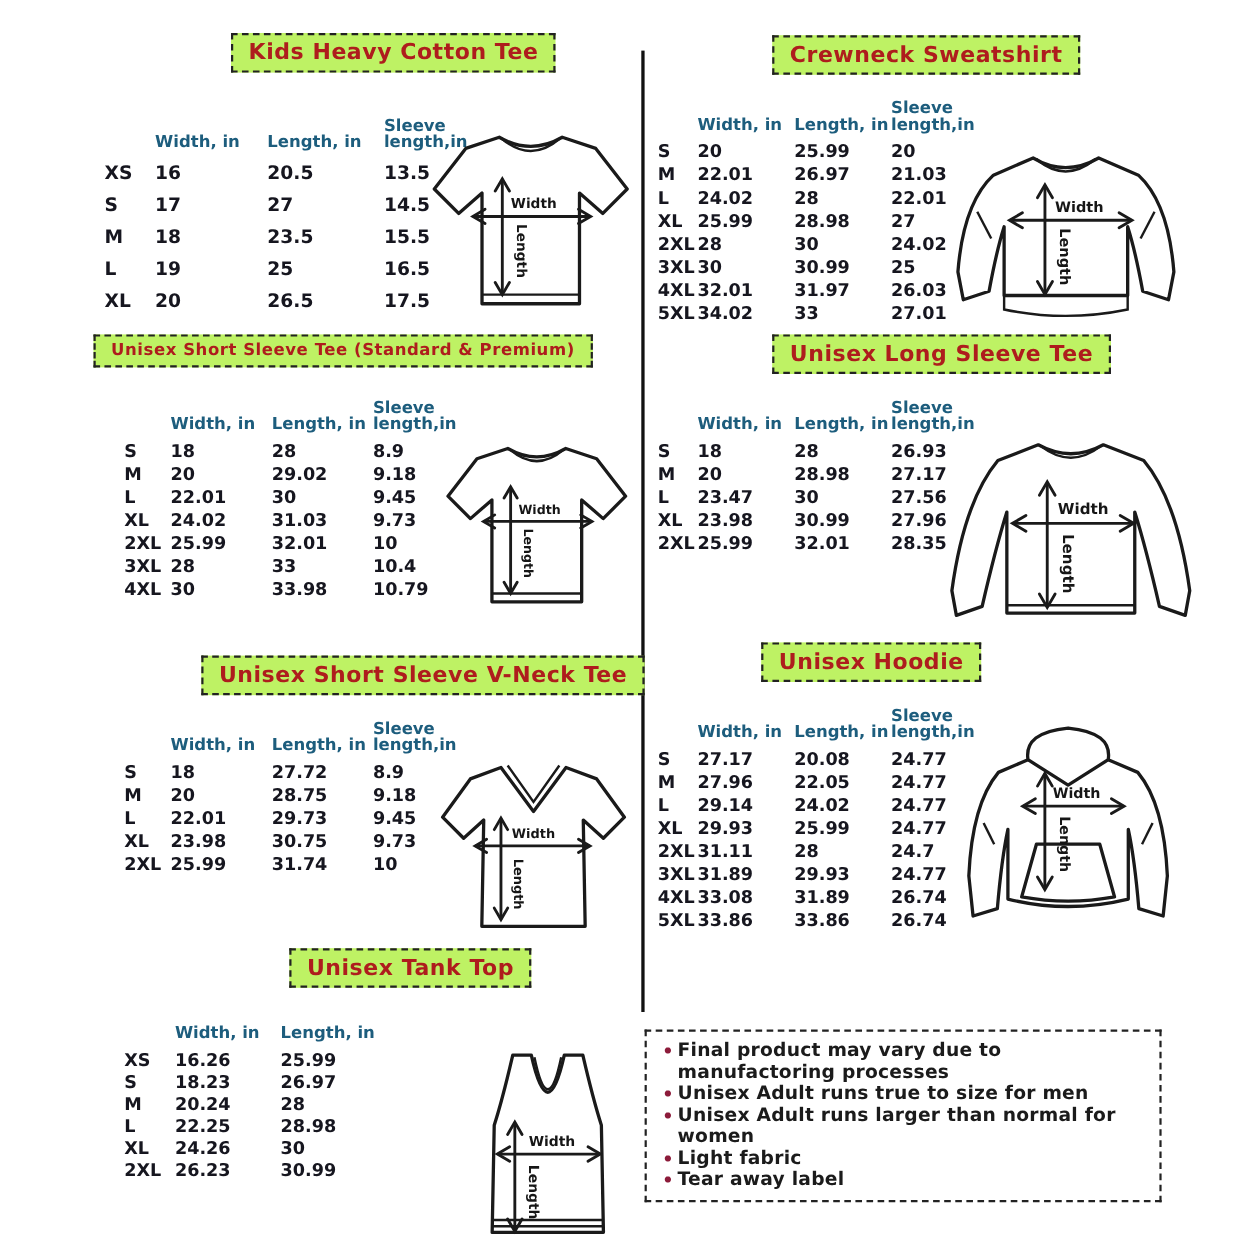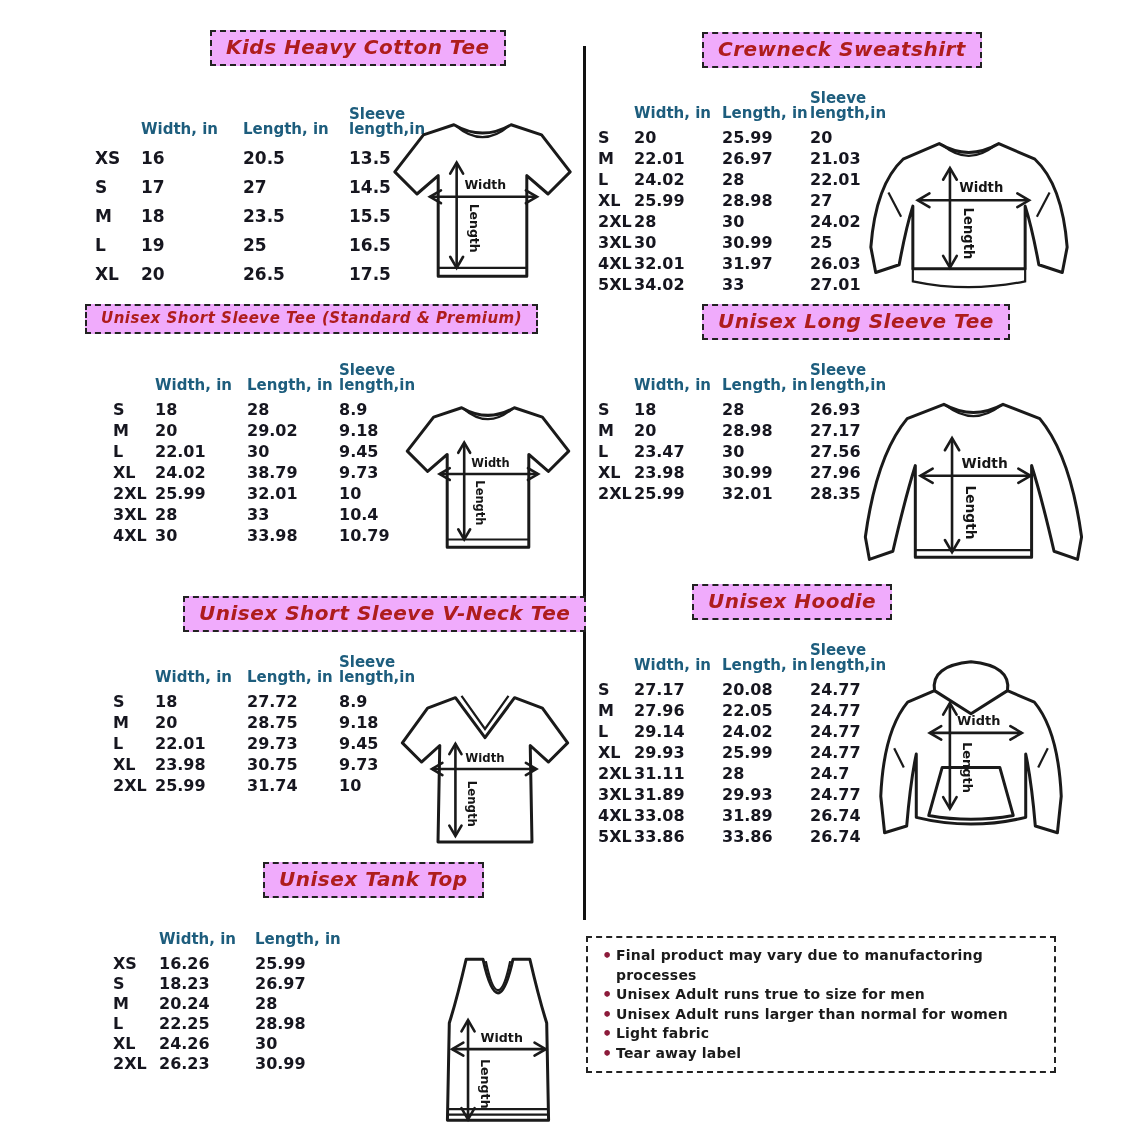--- a/index.html
+++ b/index.html
@@ -11,27 +11,26 @@
   *{box-sizing:border-box;}
   html,body{margin:0;padding:0;background:#ffffff;}
   body{font-family:"DejaVu Sans", sans-serif;}
   #canvas{position:relative;width:1140px;height:1140px;background:#fff;overflow:hidden;}
 
   .sec{position:absolute;}
   .title-box{
     position:absolute;
     border:2px dashed #222;
     padding:3px 14px 5px 14px;
-    background:#f0abfc;
+    background:#bef264;
     color:var(--title-red);
     font-weight:bold;
     font-size:20px;
     white-space:nowrap;
     letter-spacing:0.5px;
-    font-style:italic;
   }
   .table{position:absolute;display:block;}
   .trow{display:grid;grid-template-columns:var(--cols);align-items:center;}
   .trow{height:var(--rowh,21px);}
   .trow.thead{height:var(--headh,46px);align-items:end;padding-bottom:6px;}
   .tcell{color:var(--text-dark);font-weight:bold;font-size:var(--fs,16px);line-height:1.05;}
   .head-cell{color:var(--header-blue);font-size:15px;white-space:pre-line;}
   .head-cell.center{text-align:left;}
   .size-cell{font-size:var(--fs,16px);}
   .garment{position:absolute;}
@@ -75,21 +74,21 @@
   #sec-tank .garment{left:338px;top:88px;}
 
   #divider{position:absolute;left:583px;top:46px;width:2.5px;height:874px;background:#111;}
 
   #notes-panel{
     position:absolute;left:586px;top:936px;width:470px;min-height:134px;
     border:2px dashed #222;background:#fff;padding:8px 12px 8px 12px;
   }
   #notes-panel ul{margin:0;padding:0;list-style:none;}
   #notes-panel li{
-    font-size:14px;font-weight:bold;color:#1b1b1b;line-height:19.5px;
+    font-size:17px;font-weight:bold;color:#1b1b1b;line-height:19.5px;
     padding-left:16px;position:relative;letter-spacing:0.2px;
   }
   #notes-panel li::before{
     content:"\2022";color:var(--bullet-maroon);position:absolute;left:2px;top:0;
     font-size:16px;
   }
 </style>
 </head>
 <body>
 
@@ -271,21 +270,21 @@
         </div>
         <div class="trow">
           <div class="tcell size-cell">L</div>
           <div class="tcell val-cell">22.01</div>
           <div class="tcell val-cell">30</div>
           <div class="tcell val-cell">9.45</div>
         </div>
         <div class="trow">
           <div class="tcell size-cell">XL</div>
           <div class="tcell val-cell">24.02</div>
-          <div class="tcell val-cell">38.79</div>
+          <div class="tcell val-cell">31.03</div>
           <div class="tcell val-cell">9.73</div>
         </div>
         <div class="trow">
           <div class="tcell size-cell">2XL</div>
           <div class="tcell val-cell">25.99</div>
           <div class="tcell val-cell">32.01</div>
           <div class="tcell val-cell">10</div>
         </div>
         <div class="trow">
           <div class="tcell size-cell">3XL</div>

